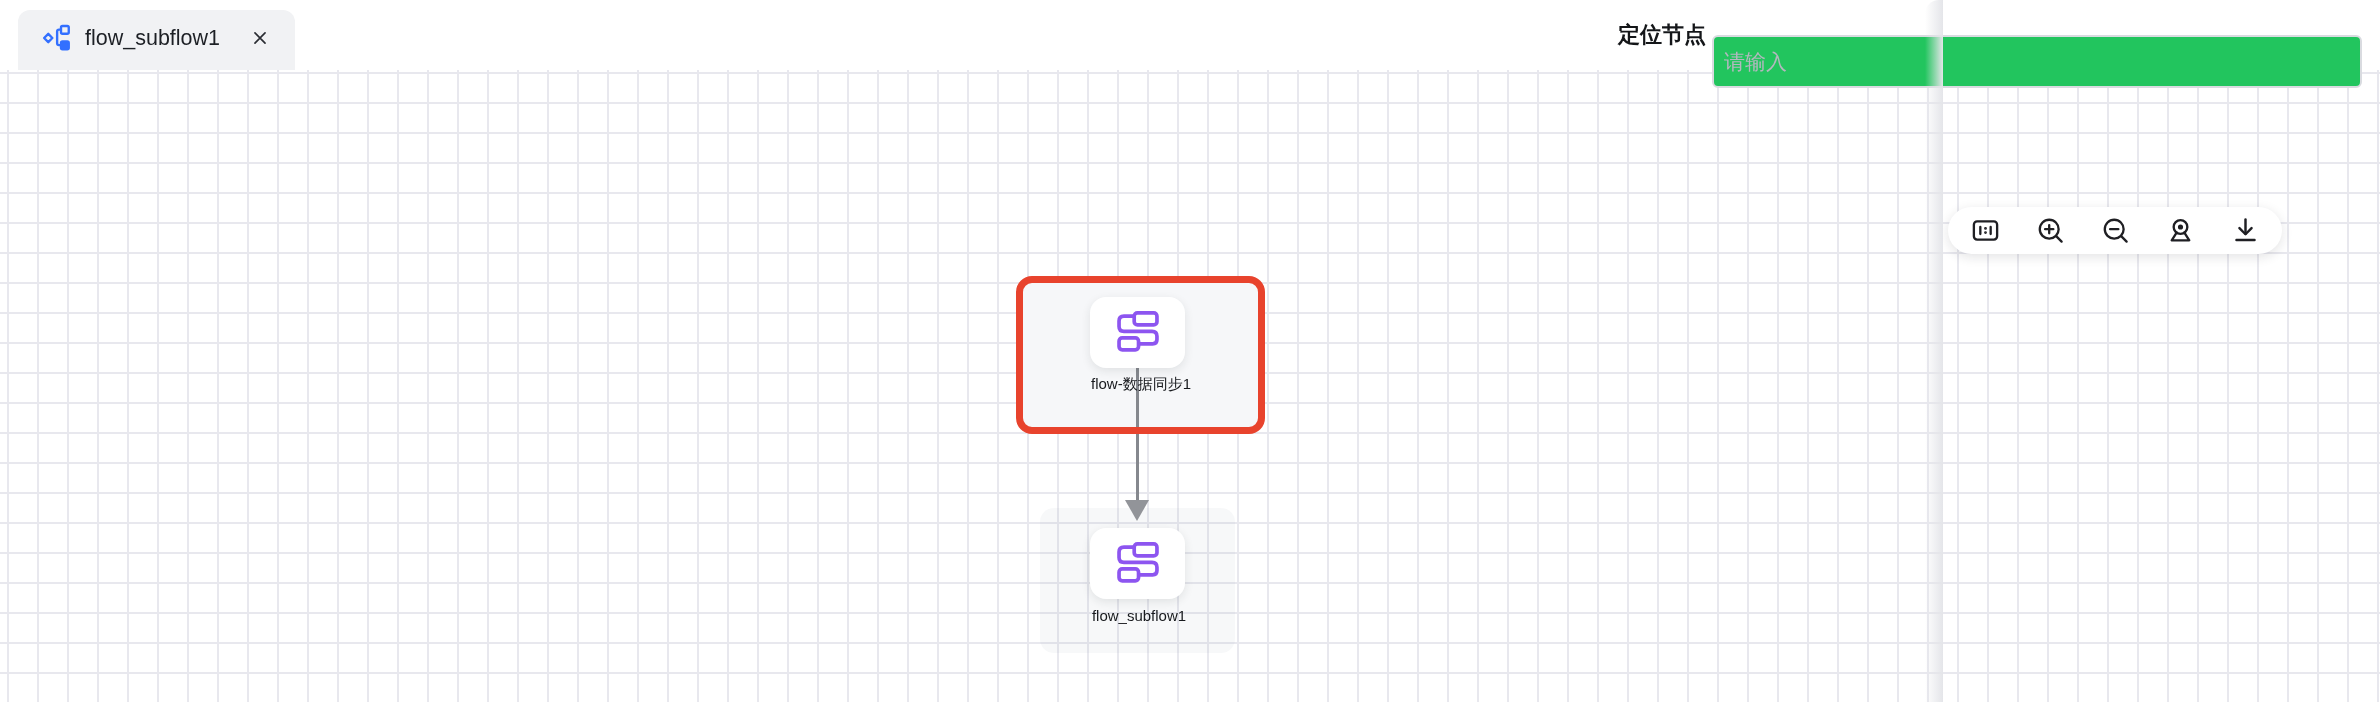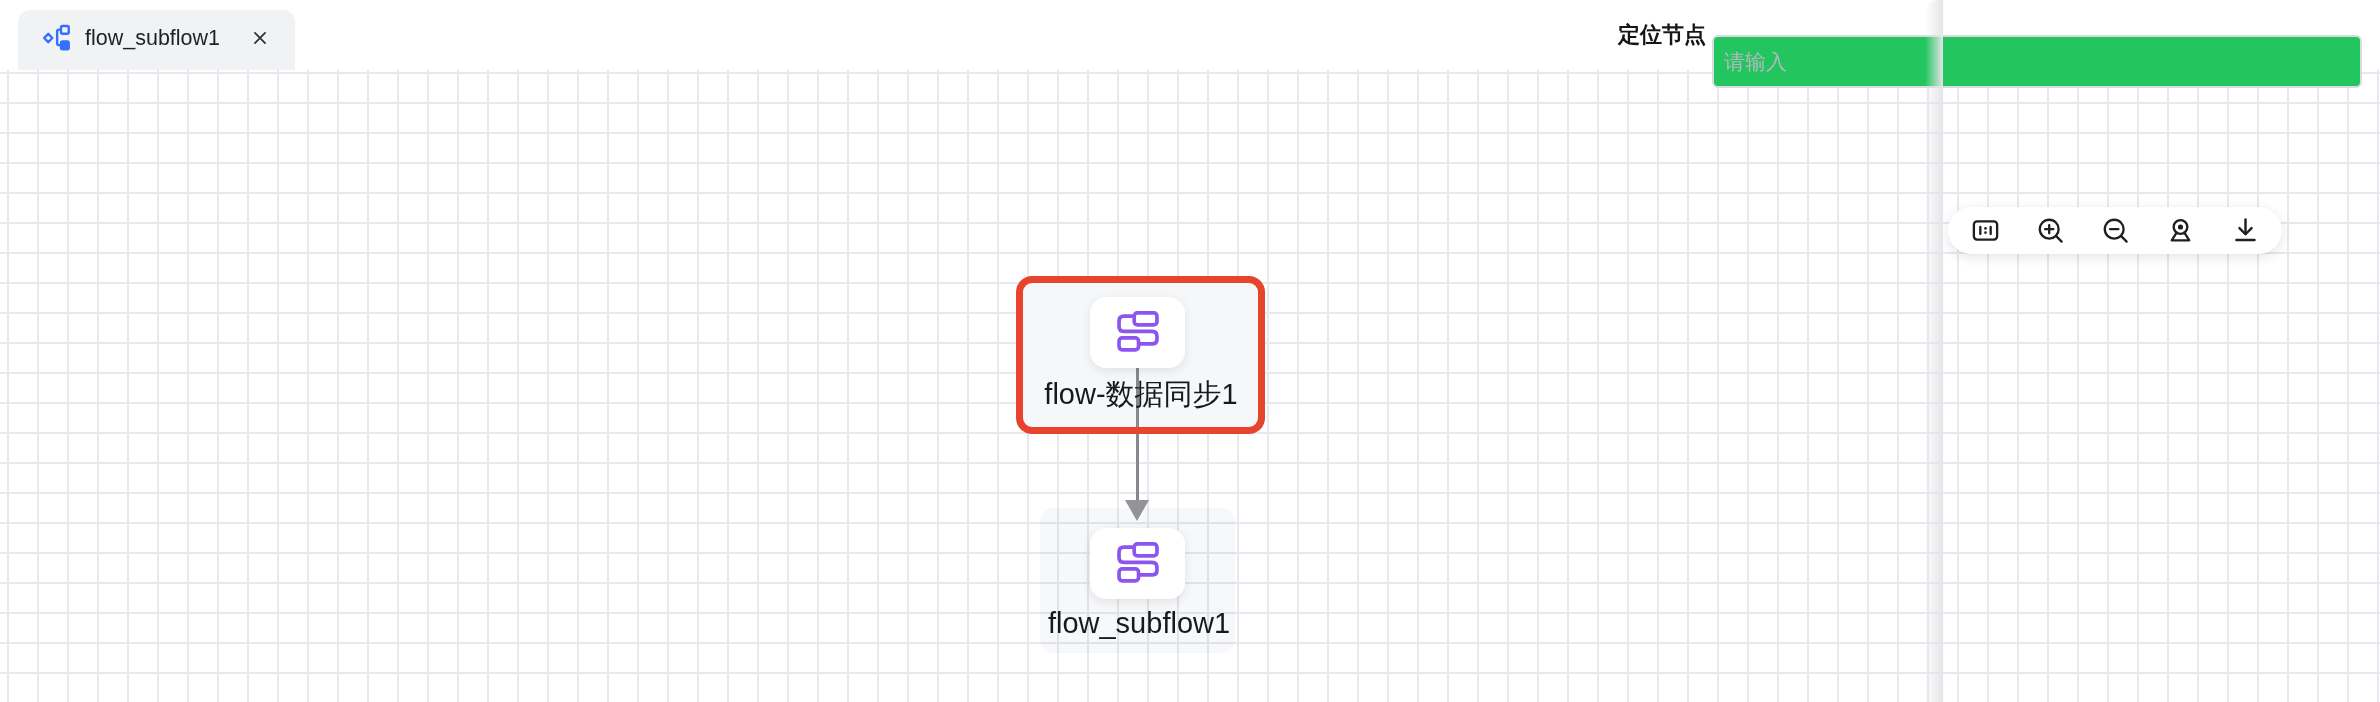--- a/index.html
+++ b/index.html
@@ -51,21 +51,21 @@
   .edge-line { position:absolute; left:11px; top:0; width:3px; height:134px; background:#85888e; }
   .edge-arrow { position:absolute; left:0; top:133px; width:0; height:0;
     border-left:12.5px solid transparent; border-right:12.5px solid transparent;
     border-top:21px solid #929499; }
   .node-box { position:absolute; width:95px; height:71px; background:#fff; border-radius:16px;
     box-shadow:0 3px 10px rgba(31,35,41,0.10); display:flex; align-items:center;
     justify-content:center; z-index:4; cursor:pointer; }
   .node-box svg { width:52px; height:52px; }
   .box-top { left:1090px; top:227px; }
   .box-bottom { left:1090px; top:458px; }
-  .node-label { position:absolute; transform:translateX(-50%); font-size:29px; color:#17191d;
+  .node-label { position:absolute; transform:translateX(-50%); font-size:15px; color:#17191d;
     white-space:nowrap; z-index:4; text-align:center; }
   .label-top { left:1141px; top:305px; }
   .label-bottom { left:1139px; top:537px; }
 </style>
 </head>
 <body>
 
 <div class="app">
 
   <div class="header">

